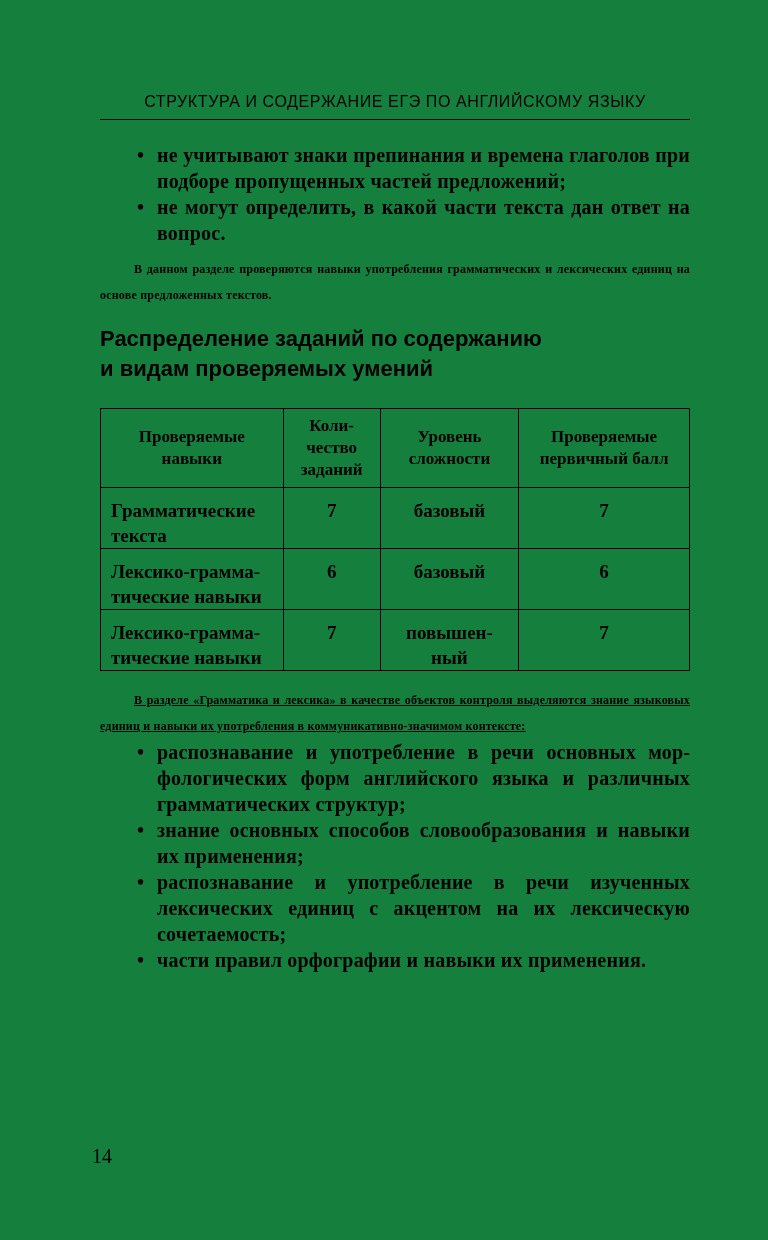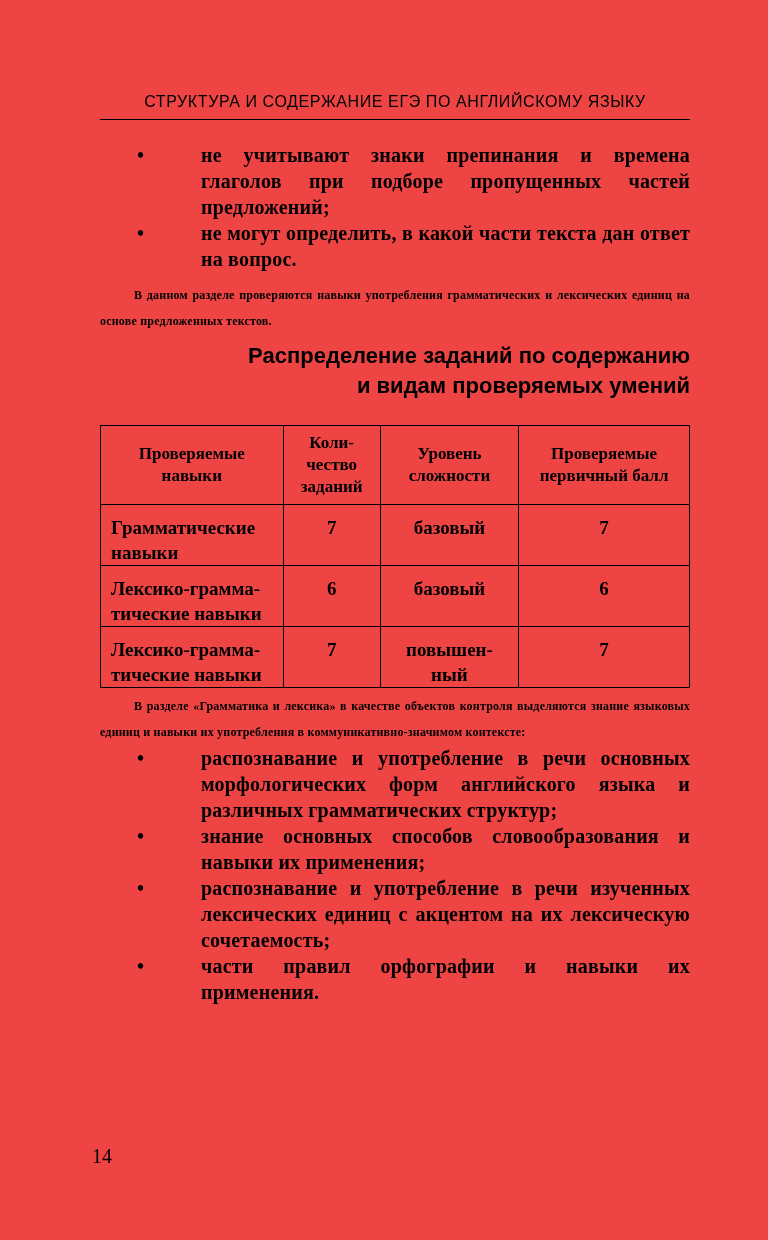--- a/index.html
+++ b/index.html
@@ -7,21 +7,21 @@
   body {
     width:768px; height:1240px;
     color:#000;
     font-family:"Liberation Serif","DejaVu Serif",serif;
     overflow:hidden;
   }
   .page {
     position:relative;
     width:768px; height:1240px;
     padding:94px 78px 0 100px;
-    background:#ef4444;
+    background:#15803d;
   }
   .running-head {
     font-family:"Liberation Sans","DejaVu Sans",sans-serif;
     font-weight:400;
     font-size:16px;
     line-height:1;
     letter-spacing:0.6px;
     text-align:center;
     white-space:nowrap;
   }
@@ -32,21 +32,21 @@
   }
   .bullet-list {
     list-style:none;
     margin-top:22px;
     font-weight:700;
     font-size:20px;
     line-height:26px;
   }
   .bullet-list li { display:flex; }
   .bullet-marker { flex:0 0 20px; margin-left:37px; }
-  .bullet-text { flex:1; text-align:justify; letter-spacing:0.2px;margin-left:44px; }
+  .bullet-text { flex:1; text-align:justify; letter-spacing:0.2px; }
   .section-title {
     font-family:"Liberation Sans","DejaVu Sans",sans-serif;
     font-weight:700;
     font-size:23px;
     line-height:27px;
     text-align:center;
     margin-top:32px;
   }
   p.body-par {
     font-weight:700;
@@ -55,22 +55,22 @@
     text-align:justify;
     text-indent:34px;
     letter-spacing:0.2px;
   }
   .par-first { margin-top:10px; }
   .table-title {
     font-family:"Liberation Sans","DejaVu Sans",sans-serif;
     font-weight:700;
     font-size:22px;
     line-height:30px;
-    text-align:right;
-    margin-top:7px;
+    text-align:left;
+    margin-top:16px;
     white-space:pre-line;
   }
   table.dist {
     width:100%;
     border-collapse:collapse;
     margin-top:24px;
   }
   .dist th, .dist td {
     border:1.6px solid #000;
     white-space:pre-line;
@@ -87,21 +87,21 @@
   .dist td {
     font-size:19px;
     line-height:25px;
     font-weight:700;
     vertical-align:top;
     height:61px;
     padding:10px 8px 0;
   }
   .dist td.left { text-align:left; padding-left:10px; }
   .dist td.center { text-align:center; }
-  .objects-par { margin-top:5px; }
+  .objects-par { margin-top:16px;text-decoration:underline; }
   .page-number {
     position:absolute;
     left:92px;
     bottom:74px;
     font-size:20px;
     font-weight:400;
     line-height:1;
   }
 </style>
 </head>
@@ -145,21 +145,21 @@
 заданий</th>
         <th>Уровень
 сложности</th>
         <th>Проверяемые
 первичный балл</th>
       </tr>
     </thead>
     <tbody>
       <tr>
         <td class="left">Грамматические
-навыки</td>
+текста</td>
         <td class="center">7</td>
         <td class="center">базовый</td>
         <td class="center">7</td>
       </tr>
       <tr>
         <td class="left">Лексико-грамма-
 тические навыки</td>
         <td class="center">6</td>
         <td class="center">базовый</td>
         <td class="center">6</td>

